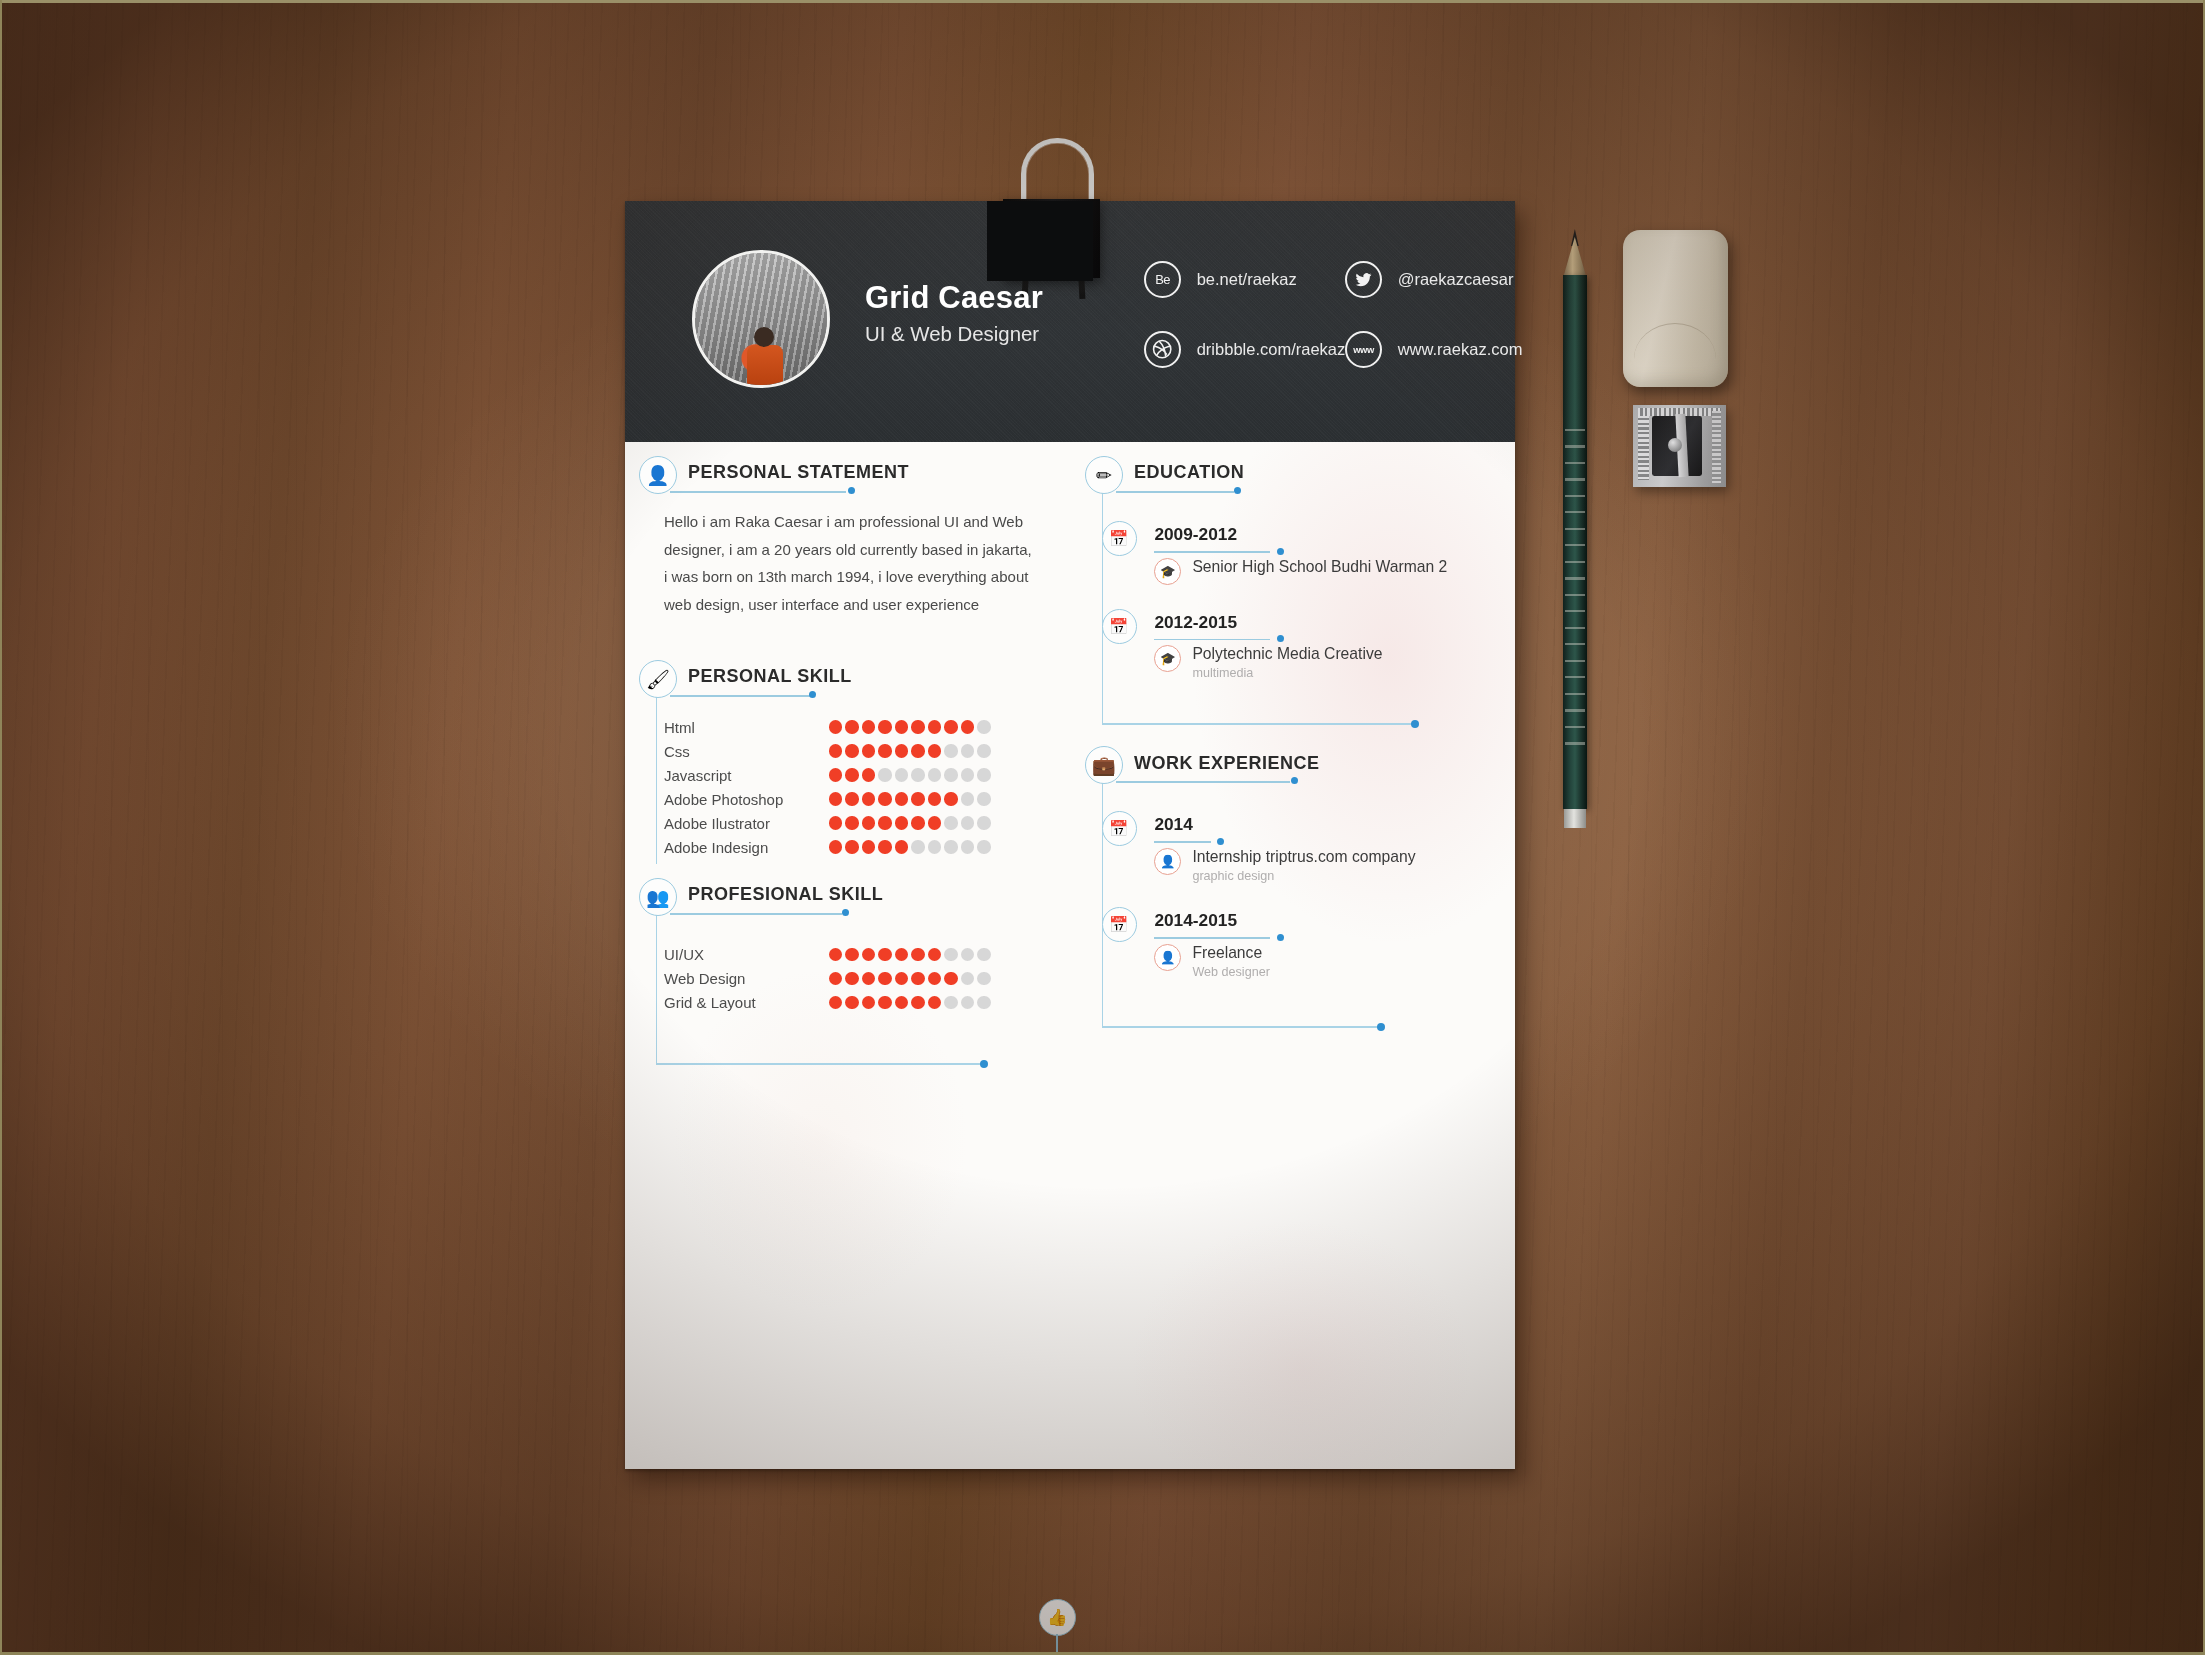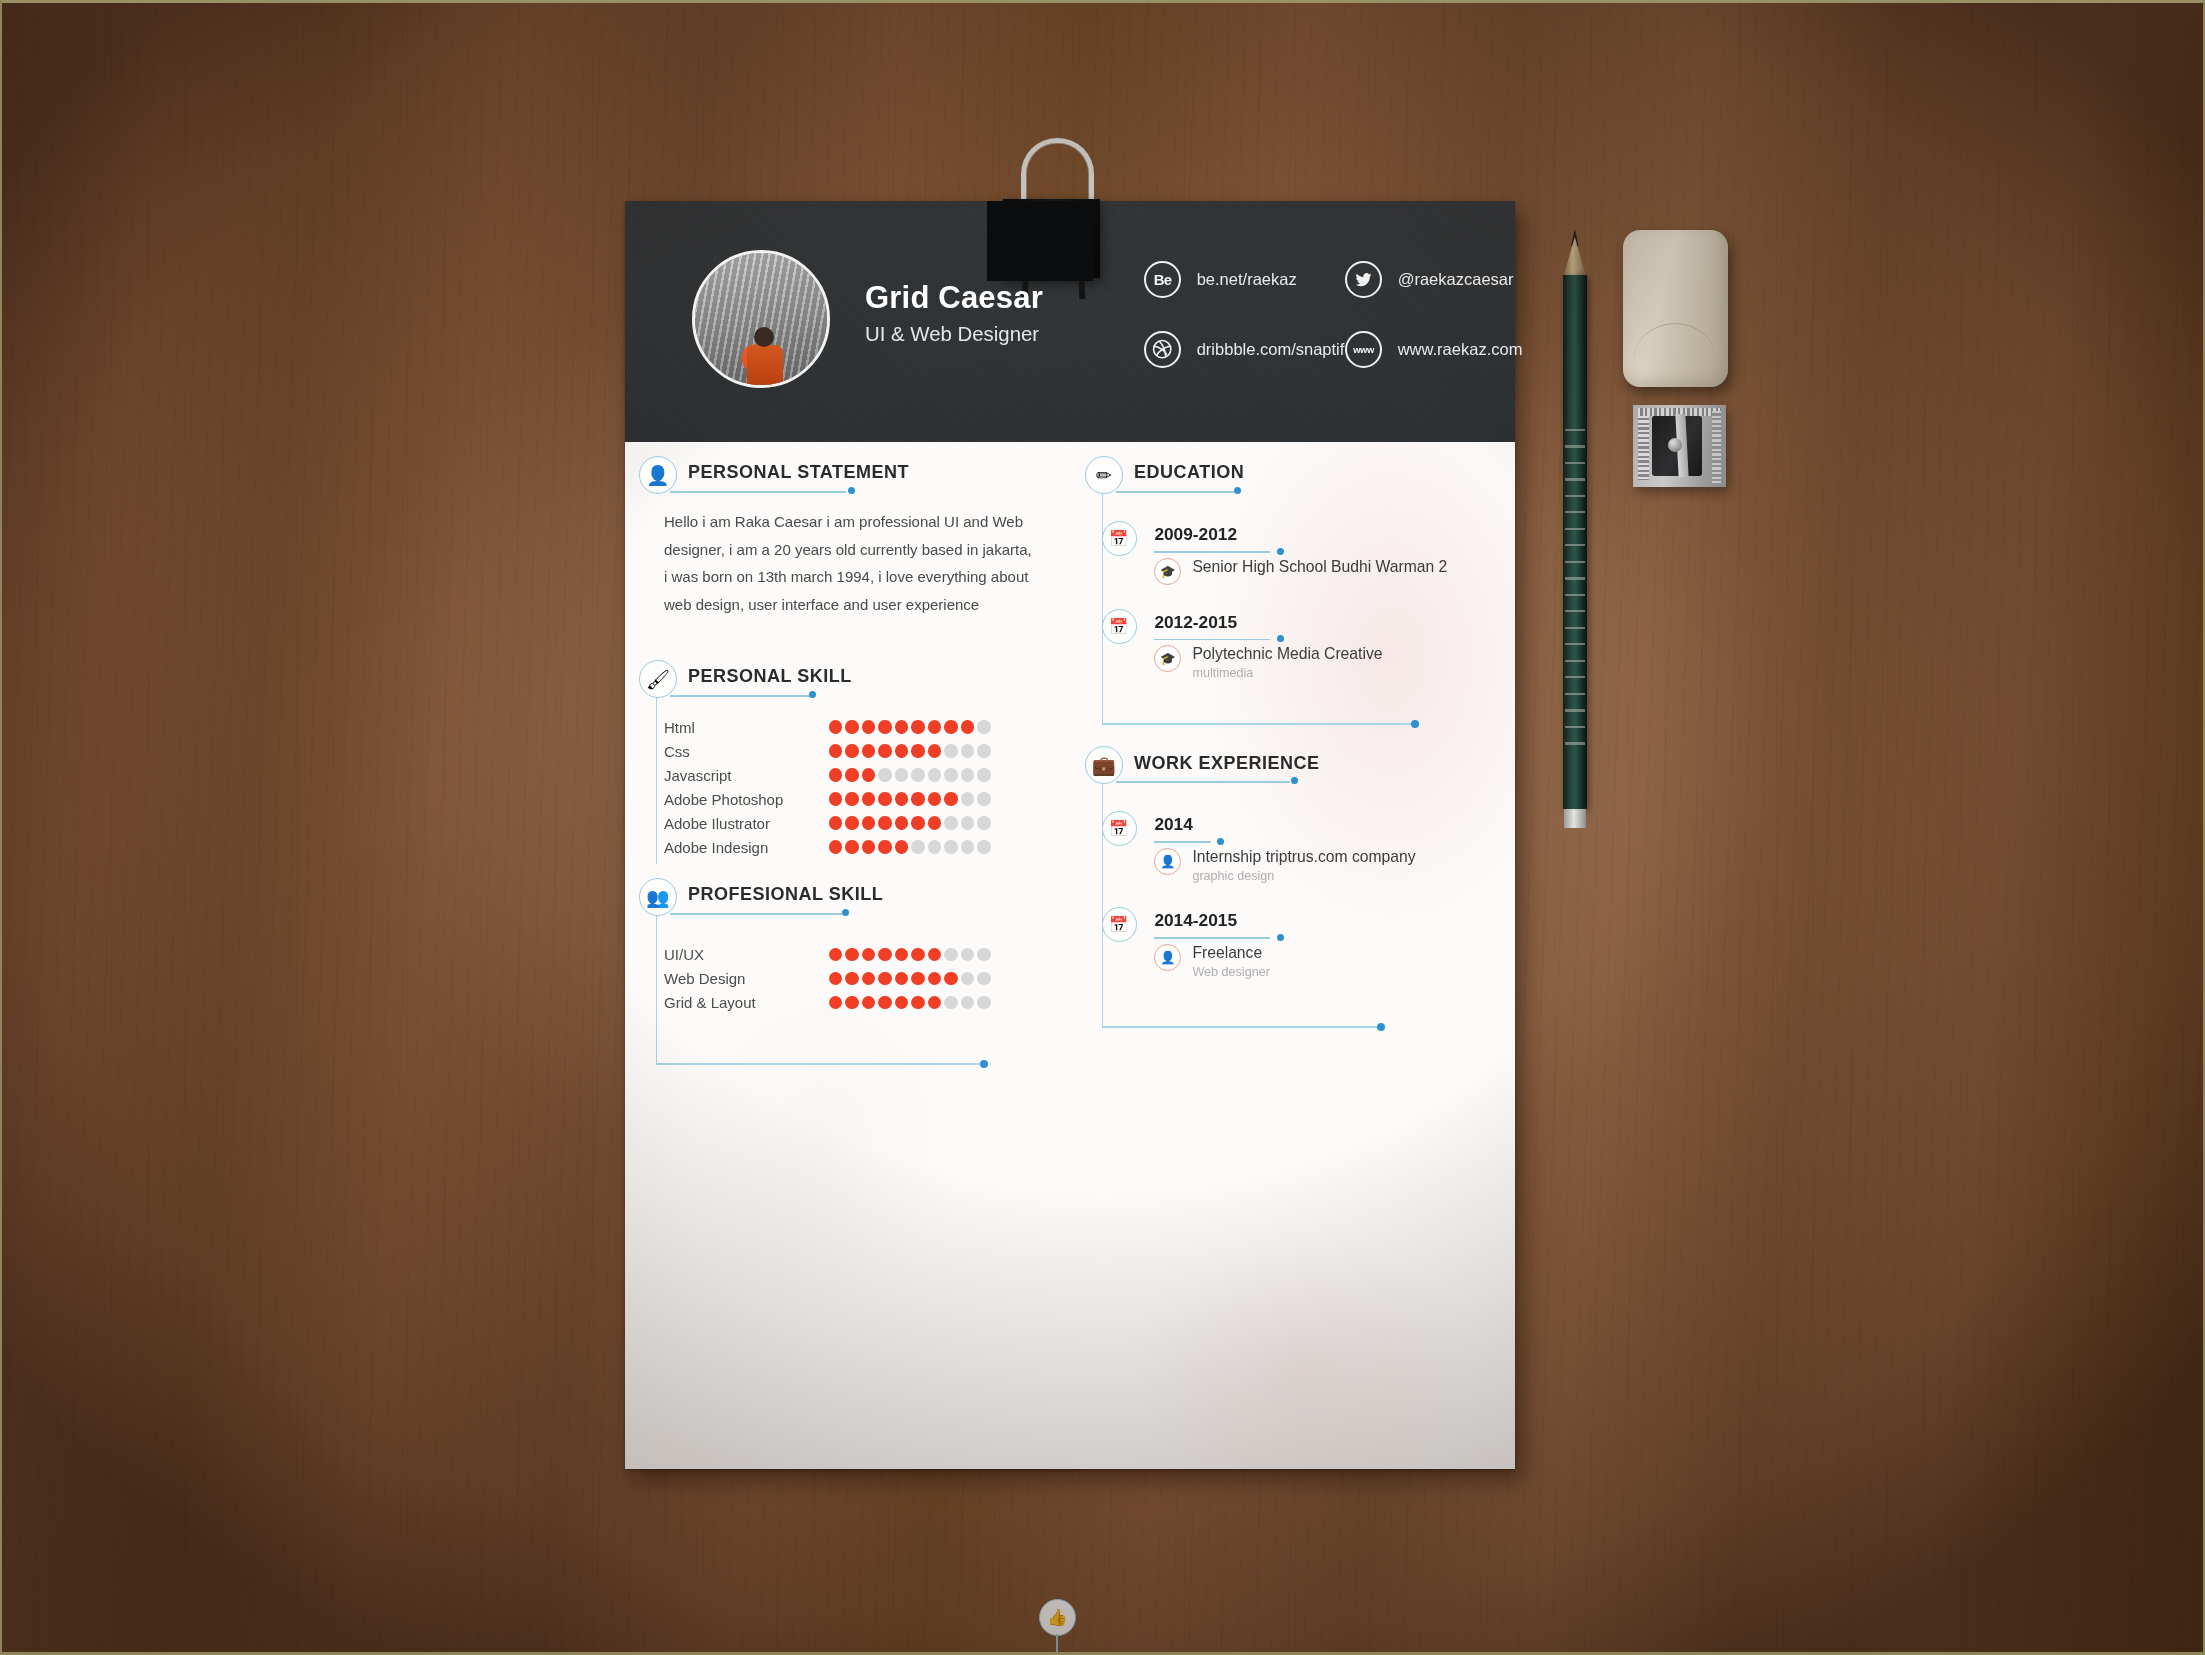--- a/index.html
+++ b/index.html
@@ -138,21 +138,21 @@
   #social-0{ left:519px; top:60px; }
   #social-1{ left:720px; top:60px; }
   #social-2{ left:519px; top:130px; }
   #social-3{ left:720px; top:130px; }
   .social-icon{
     width:33px; height:33px; border-radius:50%;
     border:2px solid #f0f0f0; display:flex; align-items:center; justify-content:center;
     color:#f2f2f2; flex:0 0 auto;
   }
   .social-txt{ color:#e9e9e9; font-size:16.5px; white-space:nowrap; }
-  .be-glyph{ font-size:15px; font-weight:bold; letter-spacing:-0.8px; }
+  .be-glyph{ font-size:13px; font-weight:normal; letter-spacing:-0.8px; }
   .www-glyph{ font-size:9.4px; font-weight:bold; letter-spacing:-0.4px; }
 
   
   #body-area{ position:absolute; left:0; top:241px; width:100%; height:1027px; }
 
   .col-left { position:absolute; left:14px;  top:14px; width:424px; }
   .col-right{ position:absolute; left:460px; top:14px; width:409px; }
 
   
   .sec-head{ position:relative; height:41px; margin-bottom:4.7px; }
@@ -334,21 +334,21 @@
         <span class="social-txt">@raekazcaesar</span>
       </div>
 
       <div class="social" id="social-2">
         <span class="social-icon">
           <svg width="20.4" height="20.4" viewBox="0 0 26 26" aria-hidden="true">
             <circle cx="13" cy="13" r="11" fill="none" stroke="#f2f2f2" stroke-width="2"></circle>
             <path d="M3 9c7 2 13 6 16 11M23 9C16 11 9 15 6 21M9 2.5c5 5 8 12 8.5 20" fill="none" stroke="#f2f2f2" stroke-width="2"></path>
           </svg>
         </span>
-        <span class="social-txt">dribbble.com/snaptif</span>
+        <span class="social-txt">dribbble.com/raekaz</span>
       </div>
 
       <div class="social" id="social-3">
         <span class="social-icon">
           <span class="www-glyph">www</span>
         </span>
         <span class="social-txt">www.raekaz.com</span>
       </div>
     </div>
 

